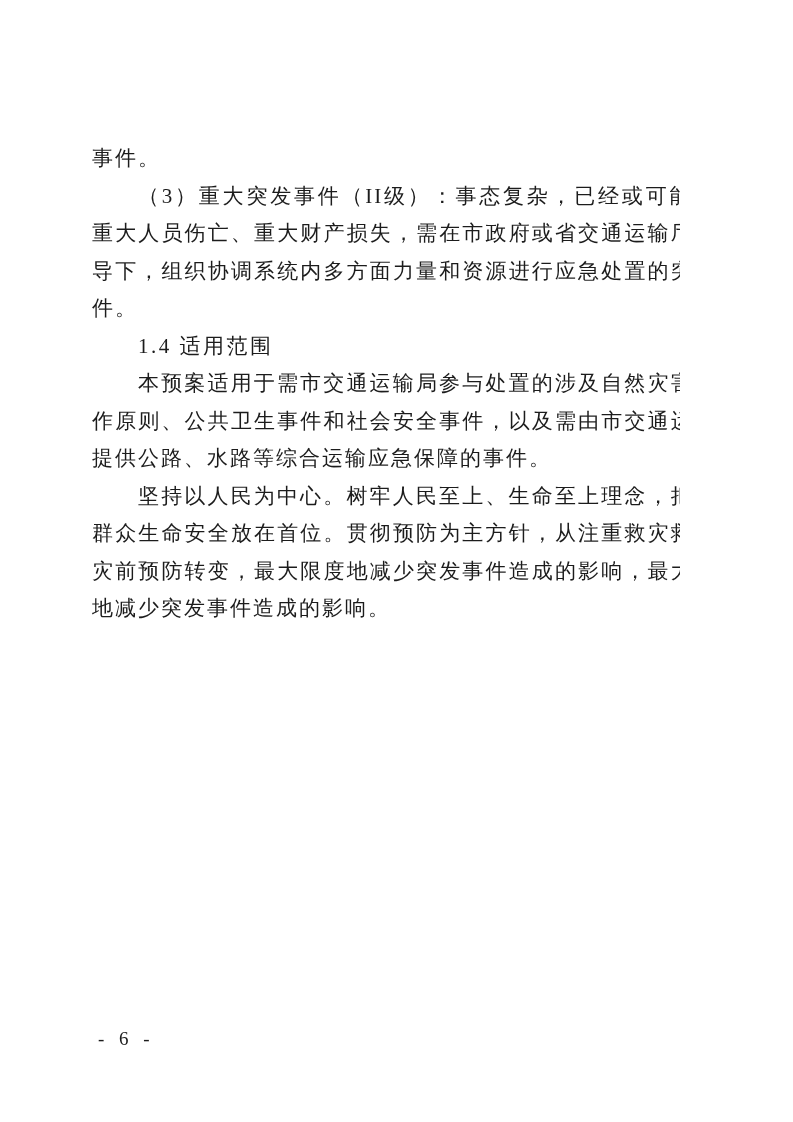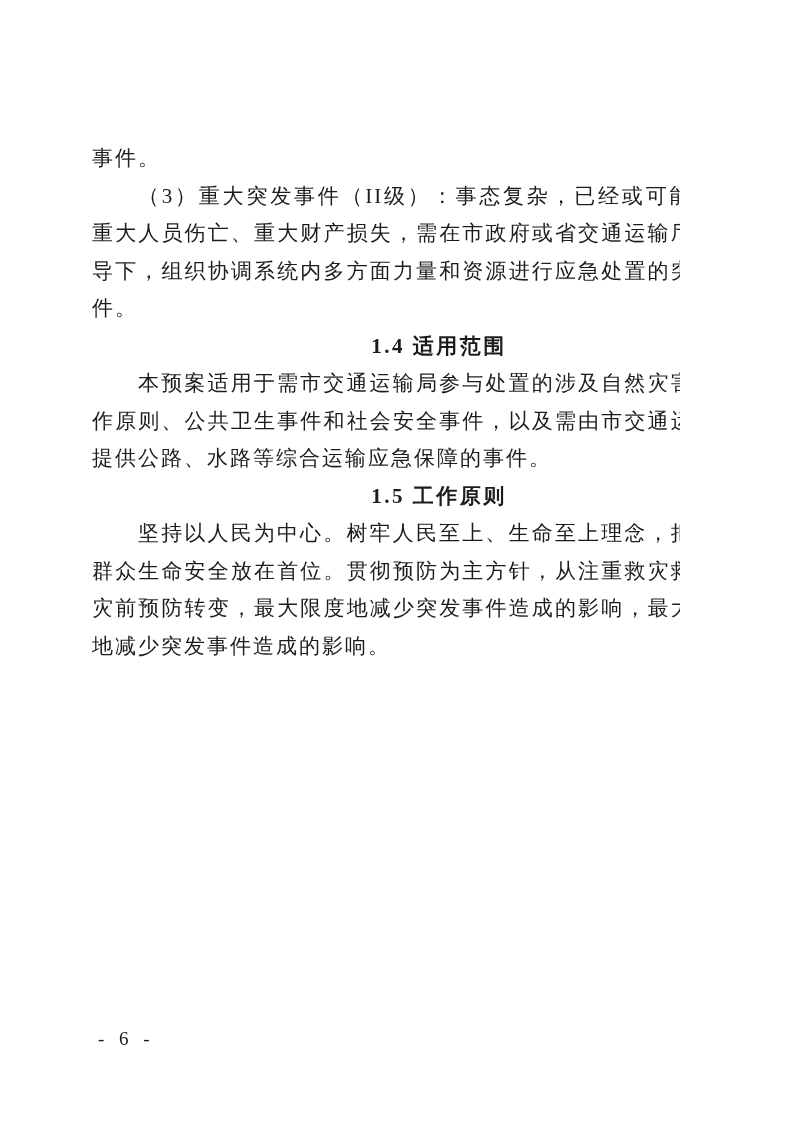--- a/index.html
+++ b/index.html
@@ -28,23 +28,22 @@
     line-height: 37.5px;
     letter-spacing: 2px;
     text-align: justify;
     text-justify: inter-character;
     text-indent: 46px;
   }
   .content p.continuation {
     text-indent: 0;
   }
   .content p.heading {
-    text-align: center;
+    text-align: left;
     letter-spacing: 2.5px;
-    font-weight: bold;
   }
   .lead-bold {
     font-weight: 400;
   }
   .pageno {
     position: absolute;
     left: 98px;
     top: 1028px;
     font-size: 19px;
     letter-spacing: 5px;
@@ -61,19 +60,18 @@
 
     <p>（3）重大突发事件（II级）：事态复杂，已经或可能造成重大人员伤亡、重大财产损失，需在市政府或省交通运输厅的指导下，组织协调系统内多方面力量和资源进行应急处置的突发事件。</p>
 
 
 
 
     <p class="heading">1.4 适用范围</p>
 
     <p>本预案适用于需市交通运输局参与处置的涉及自然灾害、工作原则、公共卫生事件和社会安全事件，以及需由市交通运输局提供公路、水路等综合运输应急保障的事件。</p>
 
-    <p class="heading">1.5 工作原则</p>
 
     <p><span class="lead-bold">坚持以人民为中心。</span><span>树牢人民至上、生命至上理念，把人民群众生命安全放在首位。贯彻预防为主方针，从注重救灾救援向灾前预防转变，最大限度地减少突发事件造成的影响，最大限度地减少突发事件造成的影响。</span></p>
   </div>
 
   <div class="pageno">- 6 -</div>
 </div>
 
 </body></html>

